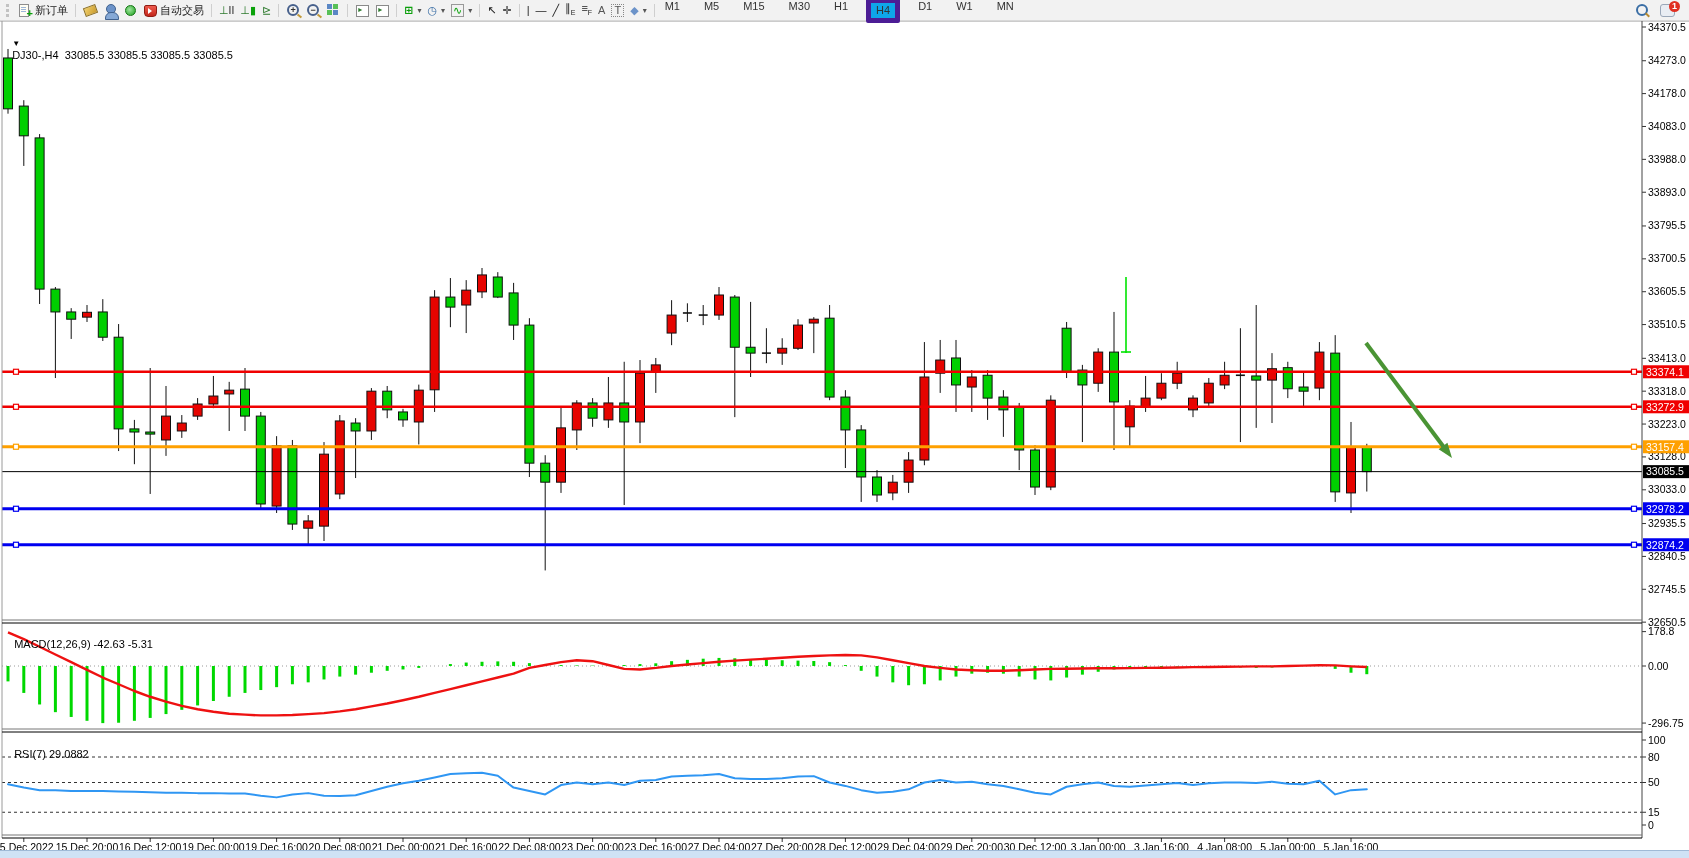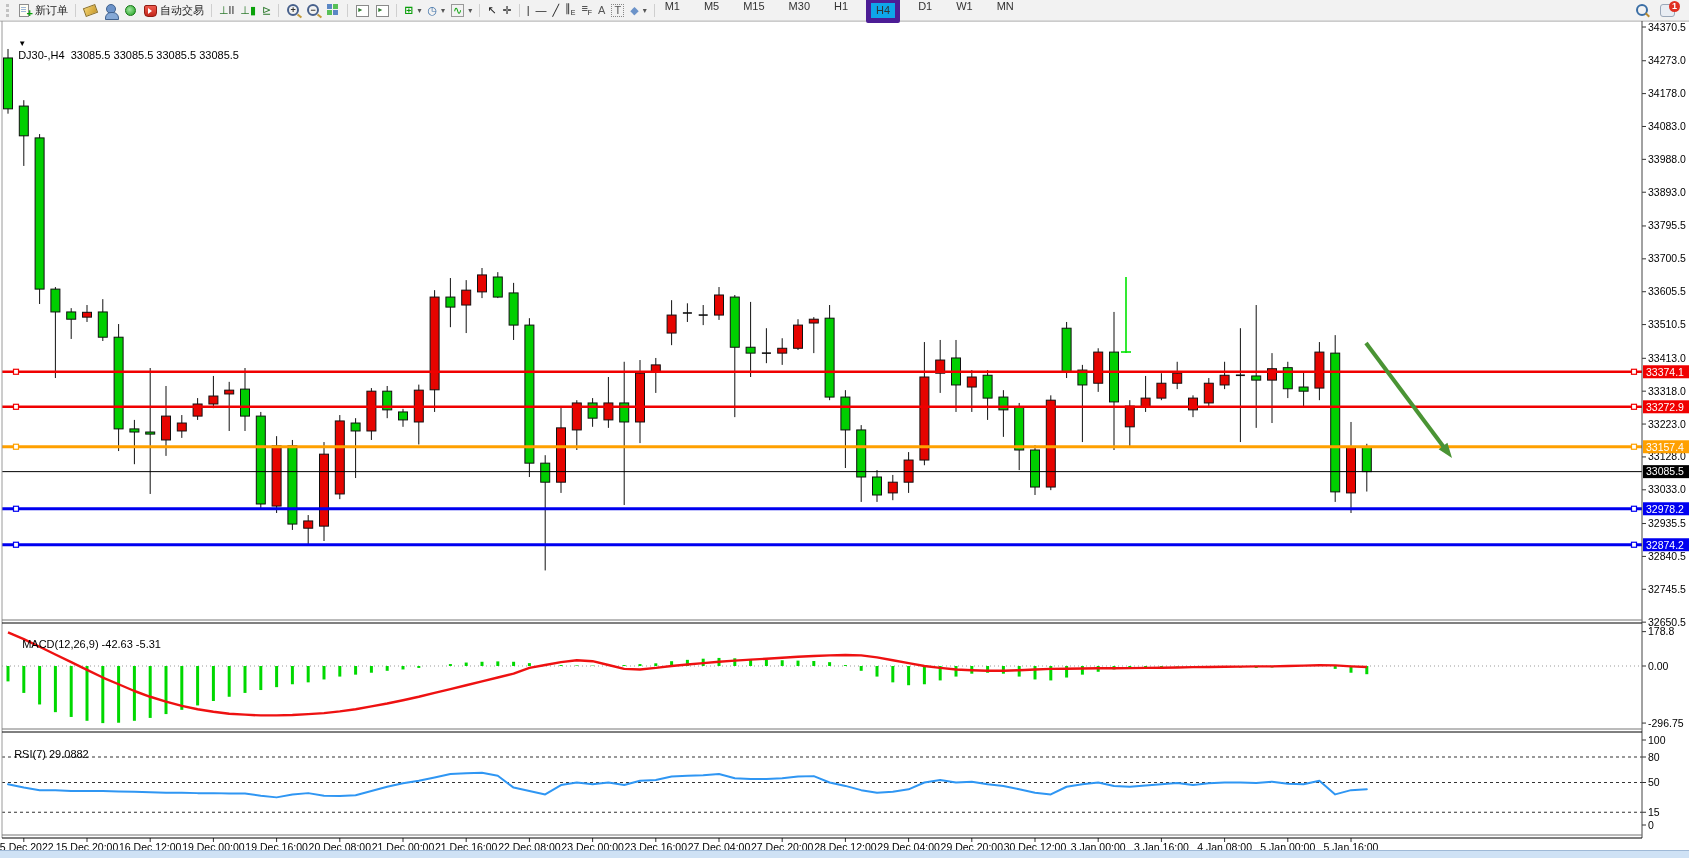--- a/index.html
+++ b/index.html
@@ -607,24 +607,24 @@
     <line x1="2" y1="21" x2="2" y2="838" stroke="#9a9a9a" stroke-width="1"></line>
     <line x1="1642" y1="21" x2="1642" y2="838" stroke="#444" stroke-width="1"></line>
     <line x1="2" y1="620" x2="1642" y2="620" stroke="#777" stroke-width="1"></line>
     <line x1="2" y1="623" x2="1642" y2="623" stroke="#000" stroke-width="1"></line>
     <line x1="2" y1="729" x2="1642" y2="729" stroke="#777" stroke-width="1"></line>
     <line x1="2" y1="732" x2="1642" y2="732" stroke="#000" stroke-width="1"></line>
     <line x1="2" y1="835" x2="1642" y2="835" stroke="#777" stroke-width="1"></line>
     <line x1="2" y1="838" x2="1642" y2="838" stroke="#000" stroke-width="1"></line>
   </svg>
 
-<div class="overlay" style="left:12px;top:25px">
+<div class="overlay" style="left:6px;top:25px">
   <span class="glyph" style="font-size:8px;vertical-align:1px">▼</span>
   <span>DJ30-,H4</span>  <span>33085.5 33085.5 33085.5 33085.5</span>
 </div>
-<div class="overlay" style="left:16px;top:626px">
+<div class="overlay" style="left:8px;top:626px">
   <span>MACD(12,26,9)</span> <span>-42.63 -5.31</span>
 </div>
 <div class="overlay" style="left:8px;top:736px">
   <span>RSI(7)</span> <span>29.0882</span>
 </div>
 
 <div class="taskbar"></div>
 
 </body></html>

